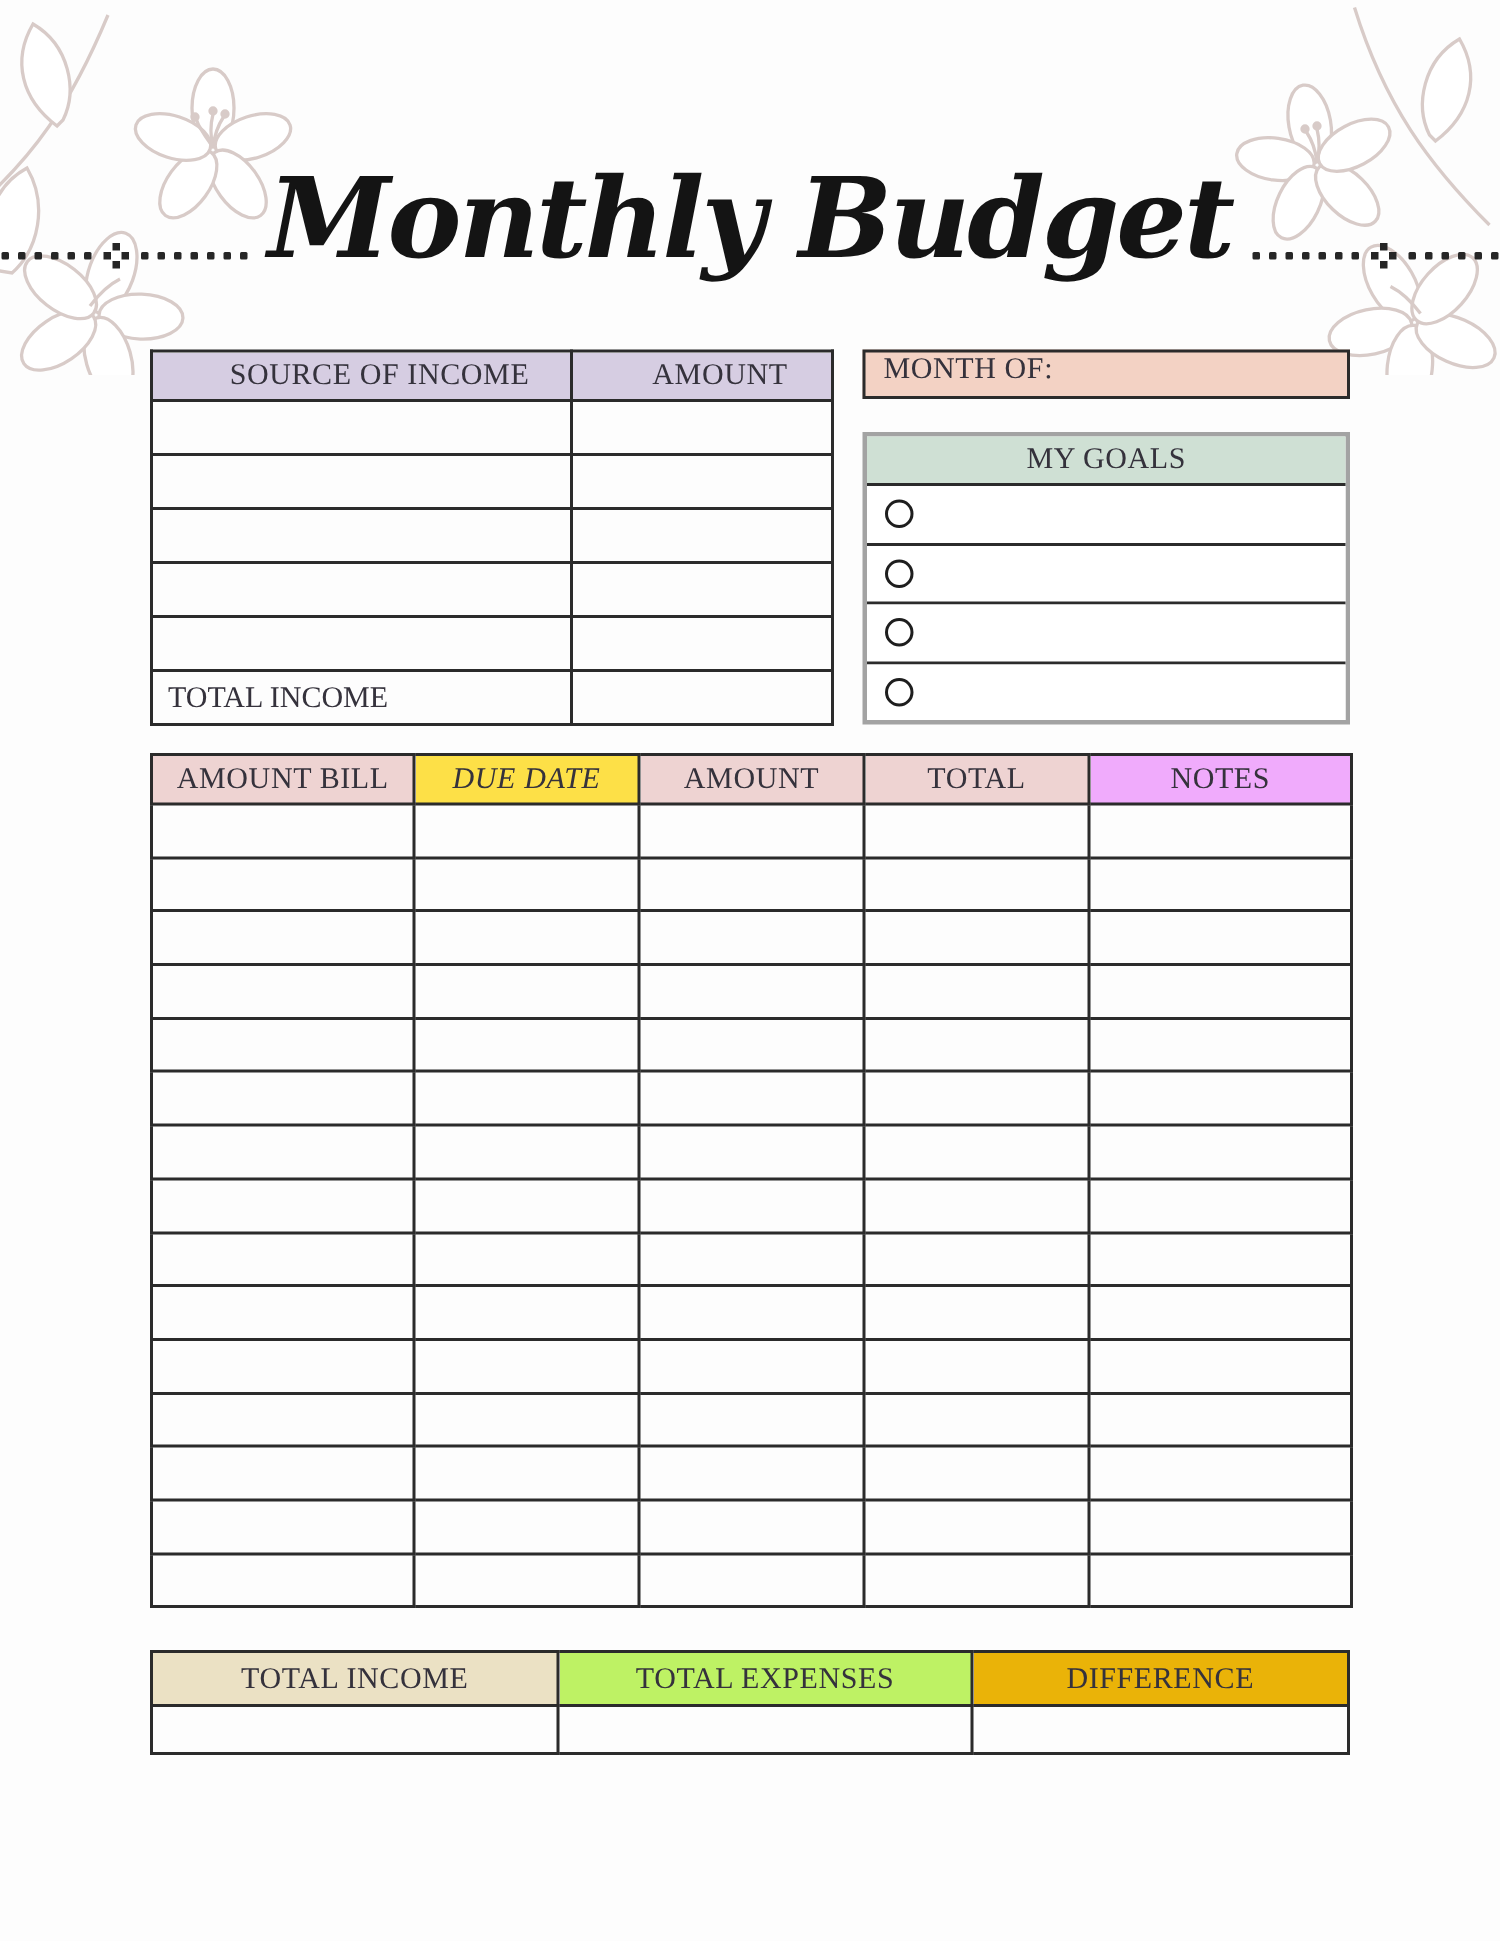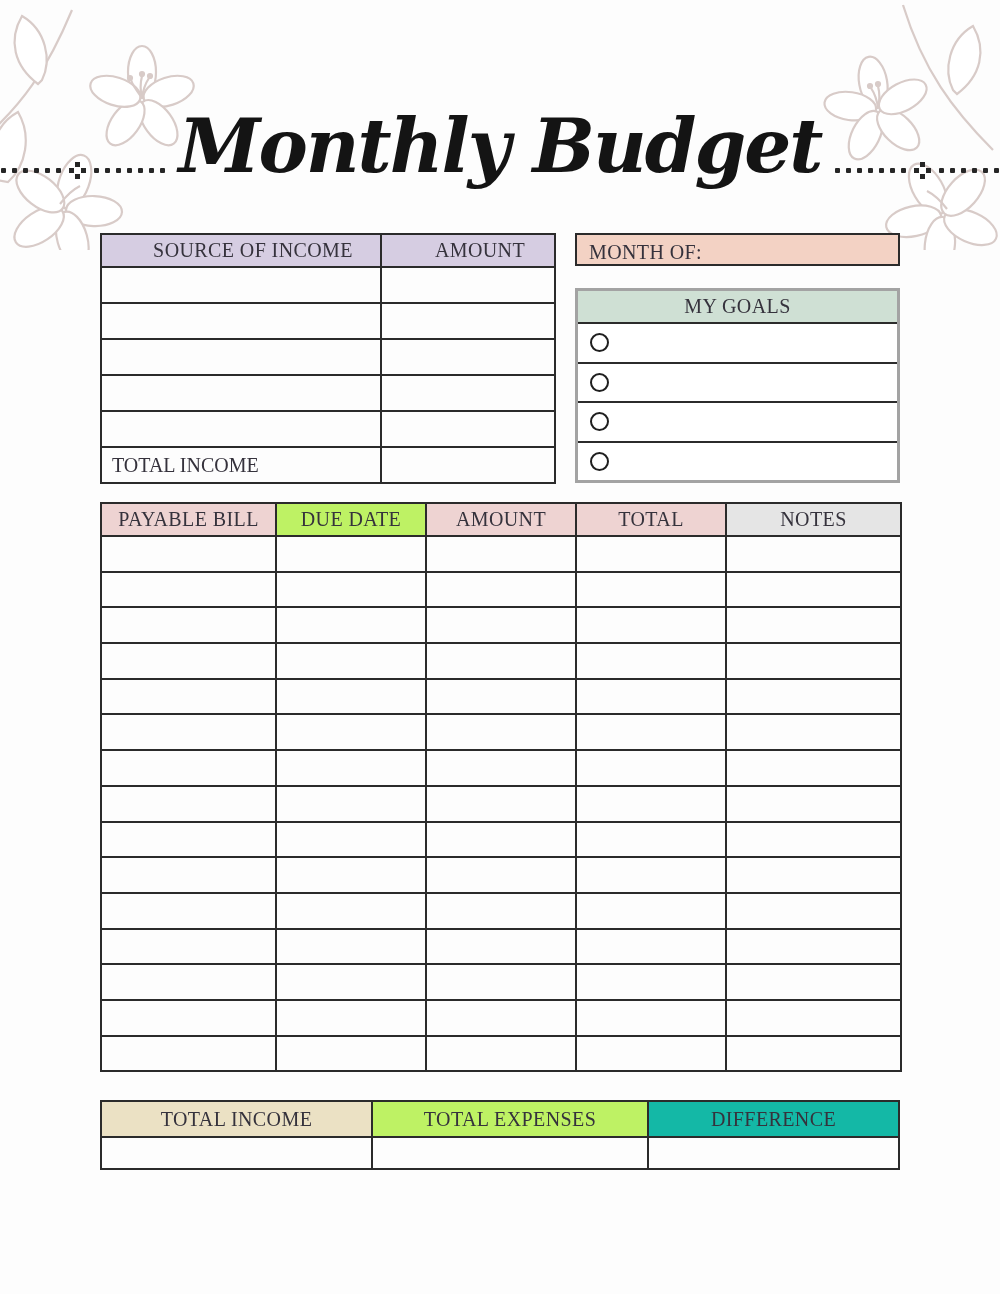--- a/index.html
+++ b/index.html
@@ -57,21 +57,21 @@
   
   .income{position:absolute;left:100px;top:233px;width:454px;}
   .income th{height:31px;padding-left:24px;}
   .income td{height:34px;}
   .income td.label{ text-align:left;padding-left:10px;}
 
   
   .monthof{
     position:absolute;left:575px;top:233px;width:325px;height:33px;
     border:2px solid #2b2b2b;box-sizing:border-box;
-    display:flex;align-items:flex-end;
+    display:flex;align-items:flex-start;
     font-size:20px;letter-spacing:0.4px;
     padding-left:12px;
   }
 
   
   .goals{
     position:absolute;left:575px;top:288px;width:325px;
     border:3px solid #a3a3a3;box-sizing:border-box;
   }
   .goals-header{
@@ -321,25 +321,25 @@
   <table class="bills">
     <colgroup>
       <col style="width:175px">
         <col style="width:150px">
         <col style="width:150px">
       <col style="width:150px">
         <col style="width:175px">
     </colgroup>
     <thead>
       <tr>
-        <th style="background-color: rgb(238, 211, 210);">PAYABLE BILL</th>
-        <th style="background-color: #bef264;">DUE DATE</th>
+        <th style="background-color: rgb(238, 211, 210);">AMOUNT BILL</th>
+        <th style="background-color: #fde047; font-style: italic;">DUE DATE</th>
         <th style="background-color: rgb(238, 211, 210);">AMOUNT</th>
         <th style="background-color: rgb(238, 211, 210);">TOTAL</th>
-        <th style="background-color: #e5e5e5;">NOTES</th>
+        <th style="background-color: #f0abfc;">NOTES</th>
       </tr>
     </thead>
     <tbody id="bills-body">
         <tr>
           <td></td>
           <td></td>
           <td></td>
           <td></td>
           <td></td>
         </tr>
@@ -447,21 +447,21 @@
   <table class="summary">
     <colgroup>
         <col style="width:271px">
         <col style="width:276px">
         <col style="width:251px">
       </colgroup>
     <thead>
       <tr>
         <th style="background-color: rgb(235, 225, 196);">TOTAL INCOME</th>
         <th style="background-color: #bef264;">TOTAL EXPENSES</th>
-        <th style="background-color: #14b8a6;">DIFFERENCE</th>
+        <th style="background-color: #eab308;">DIFFERENCE</th>
       </tr>
     </thead>
     <tbody>
       <tr>
         <td></td>
         <td></td>
         <td></td>
       </tr>
     </tbody>
   </table>

